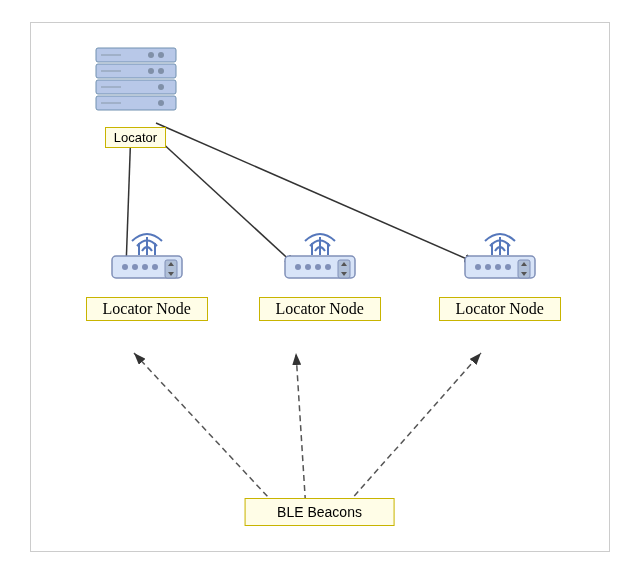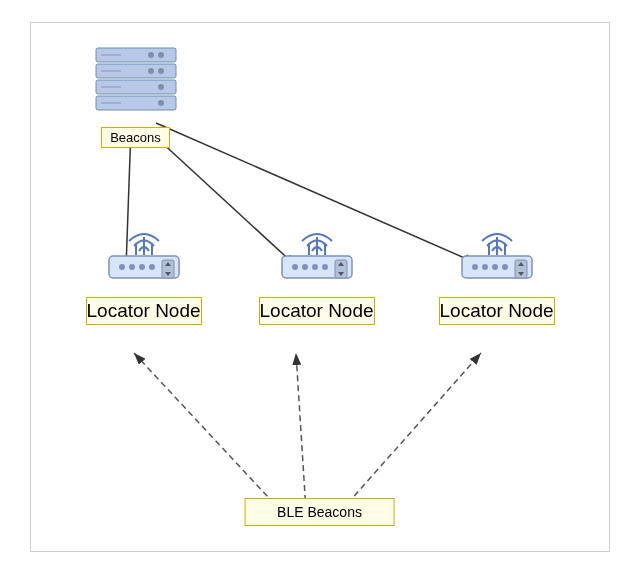--- a/index.html
+++ b/index.html
@@ -53,24 +53,25 @@
       flex-direction: column;
       align-items: center;
     }
     .router-icon {
       width: 80px;
       height: 70px;
     }
     .locator-label {
       background: #fffde7;
       border: 1px solid #c8b400;
-      padding: 2px 0;
-      font-size: 19px;
+      padding: 2px 16px;
+      font-size: 16px;
       margin-top: 4px;
       white-space: nowrap;
+      font-family: Liberation Serif, serif;
     }
     
     .ble-node {
       position: absolute;
       bottom: 25px;
       left: 50%;
       transform: translateX(-50%);
       display: flex;
       flex-direction: column;
       align-items: center;
@@ -125,21 +126,21 @@
       <line x1="10" y1="44" x2="30" y2="44" stroke="#a0b0c8" stroke-width="2"></line>
       <line x1="10" y1="60" x2="30" y2="60" stroke="#a0b0c8" stroke-width="2"></line>
 
       <circle cx="70" cy="12" r="3" fill="#8090a8"></circle>
       <circle cx="60" cy="12" r="3" fill="#8090a8"></circle>
       <circle cx="70" cy="28" r="3" fill="#8090a8"></circle>
       <circle cx="60" cy="28" r="3" fill="#8090a8"></circle>
       <circle cx="70" cy="44" r="3" fill="#8090a8"></circle>
       <circle cx="70" cy="60" r="3" fill="#8090a8"></circle>
     </svg>
-    <div class="server-label">Beacons</div>
+    <div class="server-label">Locator</div>
   </div>
 
   <div class="locator-node" style="left:55px; top:200px;">
     <svg class="router-icon" viewBox="0 0 80 70">
 
       <path d="M35 28 Q40 20 45 28" stroke="#5577bb" stroke-width="2" fill="none"></path>
       <path d="M30 23 Q40 12 50 23" stroke="#5577bb" stroke-width="2" fill="none"></path>
       <path d="M25 18 Q40 4 55 18" stroke="#5577bb" stroke-width="2" fill="none"></path>
 
       <line x1="40" y1="32" x2="40" y2="14" stroke="#5577bb" stroke-width="2"></line>

